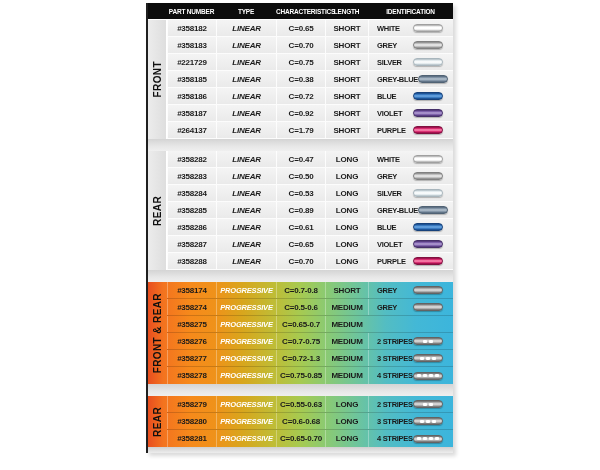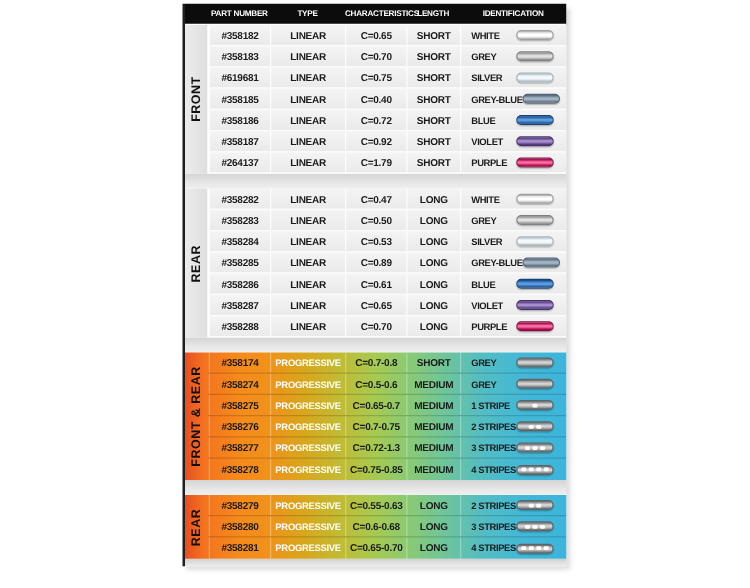--- a/index.html
+++ b/index.html
@@ -27,21 +27,21 @@
               display:flex;align-items:center;justify-content:center;box-sizing:border-box;}
   .side-label span{writing-mode:vertical-rl;transform:rotate(180deg);
                    font-size:10px;font-weight:bold;color:#101010;
                    letter-spacing:0.4px;white-space:nowrap;}
   .rows{margin-left:19px;}
   .row{display:flex;height:17px;align-items:center;box-sizing:border-box;}
 
   .cell{font-size:8px;font-weight:bold;color:#1a1a1a;text-align:center;
         letter-spacing:-0.2px;white-space:nowrap;box-sizing:border-box;
         height:100%;display:flex;align-items:center;justify-content:center;}
-  .part{width:49px;}.type{width:60px;}.chars{width:49px;}.len{width:43px;}
+  .part{width:49px;}.type{width:60px;font-style:italic;}.chars{width:49px;}.len{width:43px;}
   .ident{width:85px;justify-content:space-between;padding:0 10px 0 8px;text-align:left;}
   .cname{font-size:7.5px;font-weight:bold;letter-spacing:-0.3px;white-space:nowrap;}
 
   
   .light .side-label{background:linear-gradient(90deg,#ececec,#dedede);border-right:1px solid #fff;}
   .light .row{background:linear-gradient(180deg,#f4f4f4,#eaeaea);border-bottom:1px solid #fcfcfc;}
   .light .cell{border-left:1px solid rgba(255,255,255,0.85);}
 
   
   .gradient{background:linear-gradient(90deg,
@@ -97,34 +97,34 @@
     <div class="cell type">LINEAR</div>
     <div class="cell chars">C=0.70</div>
     <div class="cell len">SHORT</div>
     <div class="cell ident">
       <span class="cname">GREY</span>
       <span class="pill" style="background: linear-gradient(rgb(128, 128, 128) 0%, rgb(180, 180, 180) 20%, rgb(226, 226, 226) 42%, rgb(226, 226, 226) 58%, rgb(180, 180, 180) 82%, rgb(128, 128, 128) 100%); border-color: rgb(128, 128, 128);"></span>
     </div>
   </div>
 
   <div class="row">
-    <div class="cell part">#619681</div>
+    <div class="cell part">#221729</div>
     <div class="cell type">LINEAR</div>
     <div class="cell chars">C=0.75</div>
     <div class="cell len">SHORT</div>
     <div class="cell ident">
       <span class="cname">SILVER</span>
       <span class="pill" style="background: linear-gradient(rgb(168, 181, 188) 0%, rgb(220, 230, 234) 20%, rgb(247, 250, 251) 42%, rgb(247, 250, 251) 58%, rgb(220, 230, 234) 82%, rgb(168, 181, 188) 100%); border-color: rgb(168, 181, 188);"></span>
     </div>
   </div>
 
   <div class="row">
     <div class="cell part">#358185</div>
     <div class="cell type">LINEAR</div>
-    <div class="cell chars">C=0.40</div>
+    <div class="cell chars">C=0.38</div>
     <div class="cell len">SHORT</div>
     <div class="cell ident">
       <span class="cname">GREY-BLUE</span>
       <span class="pill" style="background: linear-gradient(rgb(80, 98, 116) 0%, rgb(118, 137, 157) 20%, rgb(166, 181, 195) 42%, rgb(166, 181, 195) 58%, rgb(118, 137, 157) 82%, rgb(80, 98, 116) 100%); border-color: rgb(80, 98, 116);"></span>
     </div>
   </div>
 
   <div class="row">
     <div class="cell part">#358186</div>
     <div class="cell type">LINEAR</div>
@@ -269,26 +269,20 @@
       <span class="cname">GREY</span>
       <span class="pill" style="background: linear-gradient(rgb(99, 99, 99) 0%, rgb(158, 158, 158) 20%, rgb(210, 210, 210) 42%, rgb(210, 210, 210) 58%, rgb(158, 158, 158) 82%, rgb(99, 99, 99) 100%); border-color: rgb(99, 99, 99);"></span>
     </div>
   </div>
 
   <div class="row">
     <div class="cell part">#358275</div>
     <div class="cell type">PROGRESSIVE</div>
     <div class="cell chars">C=0.65-0.7</div>
     <div class="cell len">MEDIUM</div>
-    <div class="cell ident">
-      <span class="cname">1 STRIPE</span>
-      <span class="pill" style="background: linear-gradient(rgb(99, 99, 99) 0%, rgb(158, 158, 158) 20%, rgb(210, 210, 210) 42%, rgb(210, 210, 210) 58%, rgb(158, 158, 158) 82%, rgb(99, 99, 99) 100%); border-color: rgb(99, 99, 99);">
-                  <i style="background: rgb(255, 255, 255);"></i>
-                </span>
-    </div>
   </div>
 
   <div class="row">
     <div class="cell part">#358276</div>
     <div class="cell type">PROGRESSIVE</div>
     <div class="cell chars">C=0.7-0.75</div>
     <div class="cell len">MEDIUM</div>
     <div class="cell ident">
       <span class="cname">2 STRIPES</span>
       <span class="pill" style="background: linear-gradient(rgb(99, 99, 99) 0%, rgb(158, 158, 158) 20%, rgb(210, 210, 210) 42%, rgb(210, 210, 210) 58%, rgb(158, 158, 158) 82%, rgb(99, 99, 99) 100%); border-color: rgb(99, 99, 99);">

